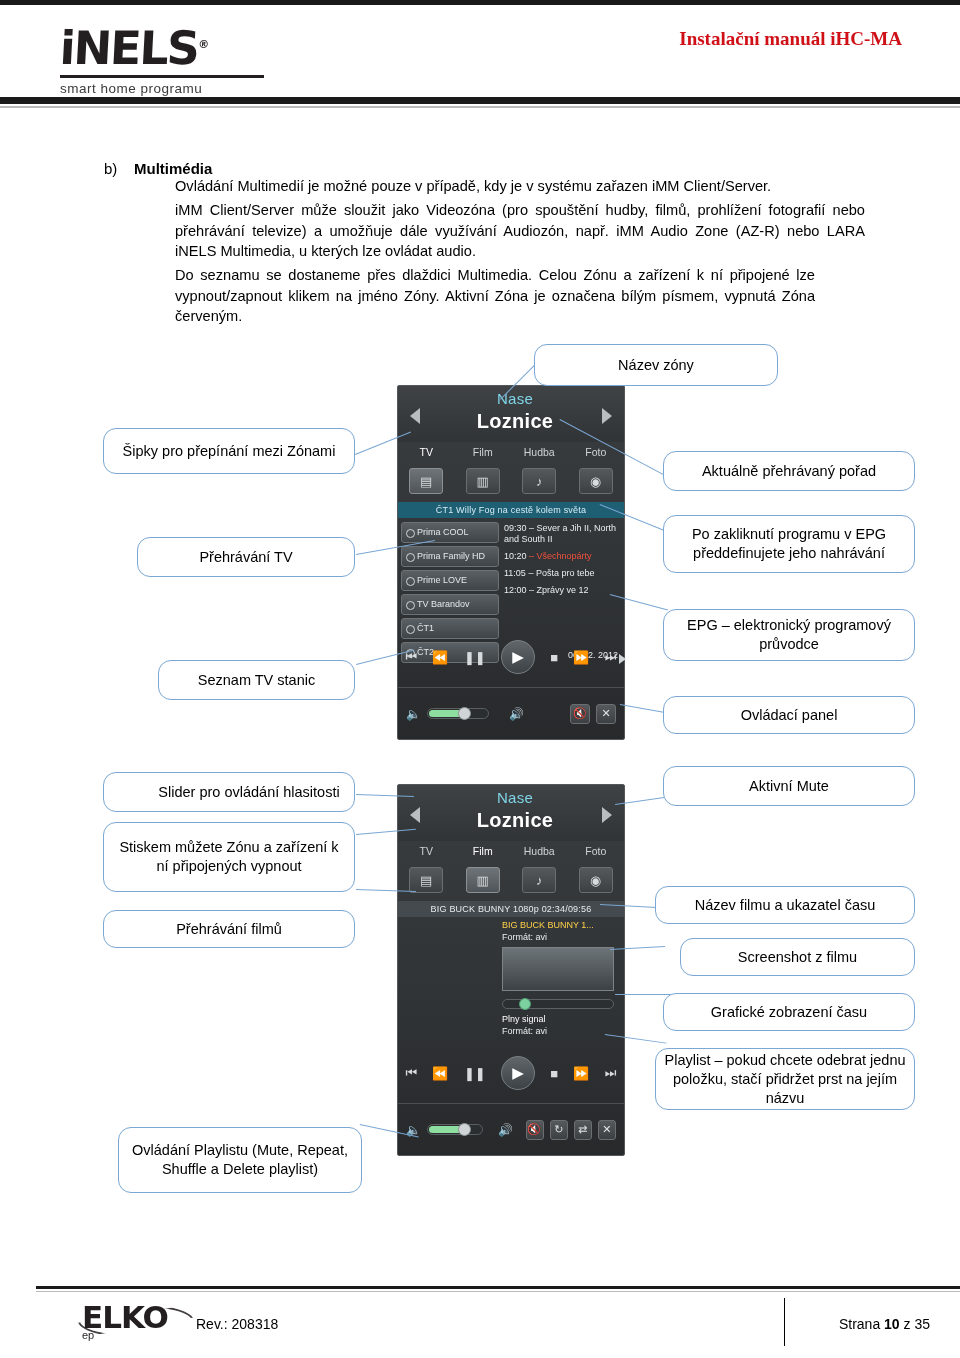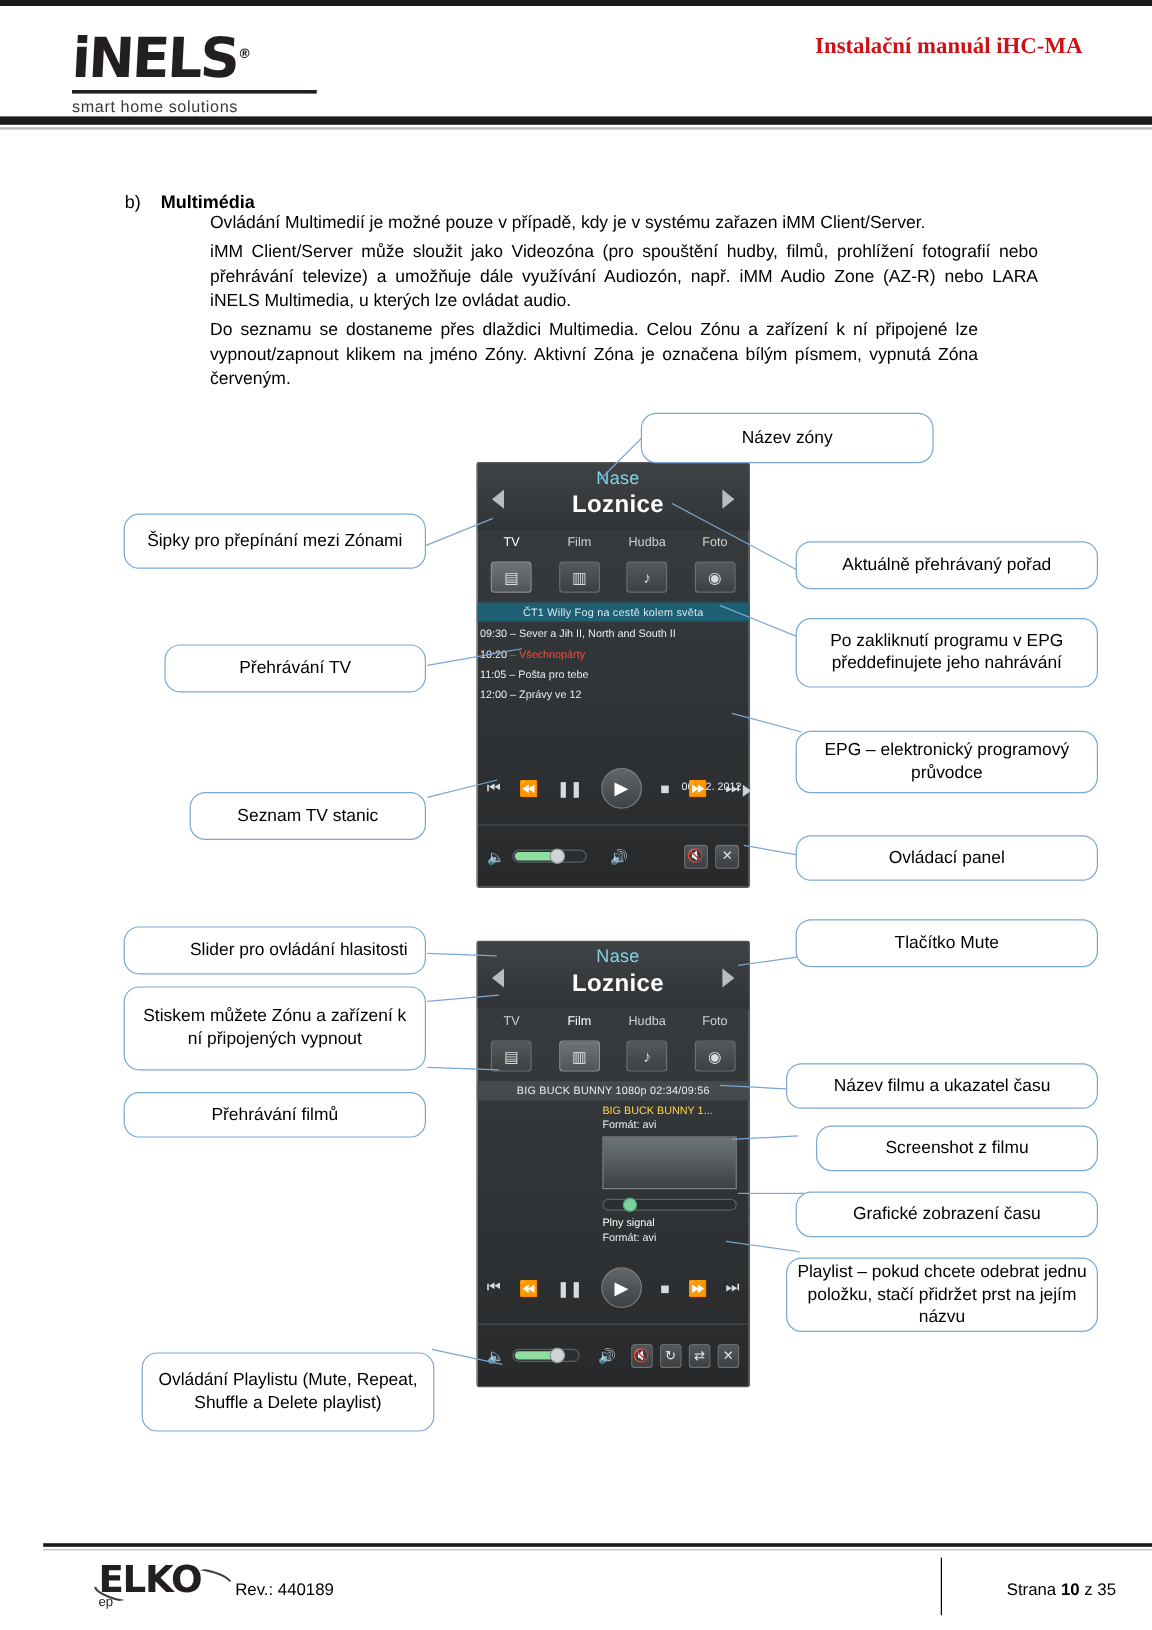--- a/index.html
+++ b/index.html
@@ -279,21 +279,21 @@
 </head>
 <body>
 
 <div class="page-header">
   <div class="header-rule-top"></div>
   <div class="logo">
     <div class="logo-word">
       <span>iNELS</span><span class="logo-reg">®</span>
     </div>
     <div class="logo-bar"></div>
-    <div class="logo-sub">smart home solutions</div>
+    <div class="logo-sub">smart home programu</div>
   </div>
   <div class="header-title">Instalační manuál iHC-MA</div>
   <div class="header-rule-bottom"></div>
   <div class="header-rule-bottom2"></div>
 </div>
 
 <div class="content">
 
   <div class="sec-label">
     <span>b)</span>
@@ -331,20 +331,28 @@
           <div class="ibox">♪</div>
         </div>
       <div class="icon-cell">
           <div class="ibox">◉</div>
         </div>
     </div>
 
     <div class="nowplaying">ČT1 Willy Fog na cestě kolem světa</div>
 
     <div class="listwrap">
+      <div class="chanlist">
+        <div class="chanitem">Prima COOL</div>
+        <div class="chanitem">Prima Family HD</div>
+        <div class="chanitem">Prime LOVE</div>
+        <div class="chanitem">TV Barandov</div>
+        <div class="chanitem">ČT1</div>
+        <div class="chanitem">ČT2</div>
+      </div>
       <div class="epglist" style="position:relative;">
         <div class="epgitem">
           <span>09:30</span>
           <span>– Sever a Jih II, North and South II</span>
         </div>
         <div class="epgitem">
           <span>10:20</span>
           <span class="hi">– Všechnopárty</span>
         </div>
         <div class="epgitem">
@@ -495,21 +503,21 @@
     <span>Ovládací panel</span>
   </div>
 
   <div class="leader" style="left:356px; top:690px; width:58px; transform:rotate(2deg);"></div>
   <div class="callout" style="left:103px; top:668px; width:252px; height:40px;padding-left:48px;">
     <span>Slider pro ovládání hlasitosti</span>
   </div>
 
   <div class="leader" style="left:615px; top:700px; width:55px; transform:rotate(-8deg);"></div>
   <div class="callout" style="left:663px; top:662px; width:252px; height:40px;">
-    <span>Tlačítko Mute</span>
+    <span>Aktivní Mute</span>
   </div>
 
   <div class="leader" style="left:356px; top:730px; width:60px; transform:rotate(-5deg);"></div>
   <div class="callout" style="left:103px; top:718px; width:252px; height:70px;">
     <span>Stiskem můžete Zónu a zařízení k ní připojených vypnout</span>
   </div>
 
   <div class="leader" style="left:356px; top:785px; width:60px; transform:rotate(2deg);"></div>
   <div class="callout" style="left:103px; top:806px; width:252px; height:38px;">
     <span>Přehrávání filmů</span>
@@ -543,20 +551,20 @@
 </div>
 
 <div class="footer">
   <div class="footer-rule"></div>
   <div class="footer-rule2"></div>
   <div class="elko-logo">
     <div class="elko-swoosh"></div>
     <div class="elko-word">ELKO</div>
     <div class="elko-ep">ep</div>
   </div>
-  <div class="rev">Rev.: 440189</div>
+  <div class="rev">Rev.: 208318</div>
   <div class="footer-vline"></div>
   <div class="footer-right">
     <span>Strana</span>
     <b>10</b>
     <span>z 35</span>
   </div>
 </div>
 
 </body></html>

